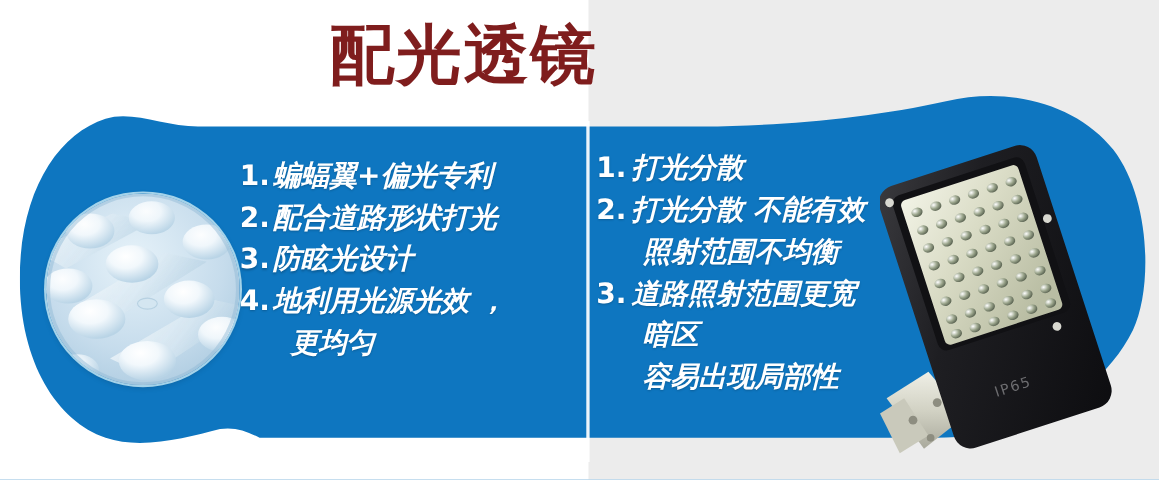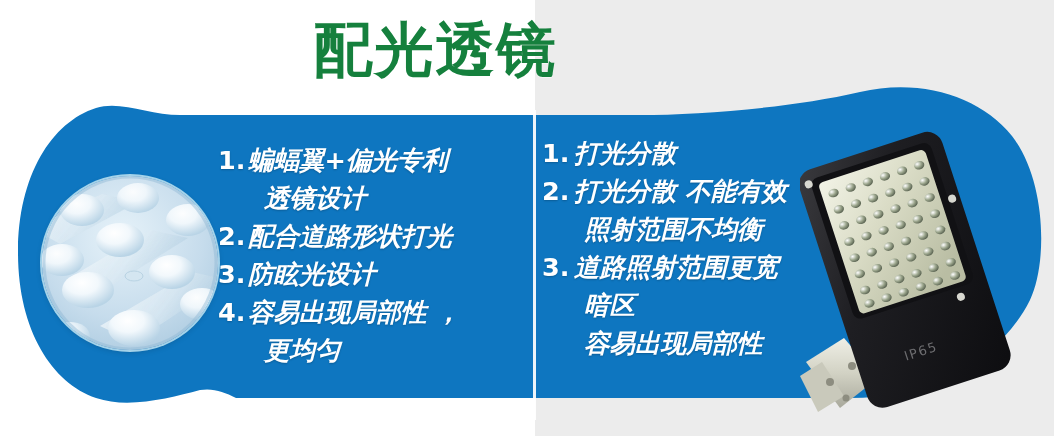--- a/index.html
+++ b/index.html
@@ -11,24 +11,23 @@
   #stage{position:relative;width:1054px;height:436px;overflow:hidden;background:#ffffff;}
 
   
   .bg-left{position:absolute;left:0;top:0;width:535px;height:436px;background:#ffffff;}
   .bg-right{position:absolute;left:535px;top:0;width:519px;height:436px;background:#ececec;}
 
   
   .title{
     position:absolute;left:0;top:14px;width:843px;text-align:center;
     font-size:59px;line-height:72px;font-weight:bold;letter-spacing:2px;
-    color:#15803d;
+    color:#7f1d1d;
     text-shadow:0 1px 0 rgba(255,255,255,.5);
     white-space:nowrap;
-    padding-left:14px;
   }
 
   
   .banner-svg{position:absolute;left:0;top:0;width:1054px;height:436px;}
 
   
   .divider{
     position:absolute;left:533px;top:110px;width:3px;height:310px;
     background:#ffffff;opacity:.92;
   }
@@ -250,42 +249,41 @@
   </div>
 
   <div class="title">配光透镜</div>
 
   <div class="col col-left">
 
     <div class="li">
       <span class="num">1.</span>
       <span class="body">
         <span>蝙蝠翼+偏光专利</span>
-        <span class="cont">透镜设计</span>
       </span>
     </div>
 
     <div class="li">
       <span class="num">2.</span>
       <span class="body">
         <span>配合道路形状打光</span>
       </span>
     </div>
 
     <div class="li">
       <span class="num">3.</span>
       <span class="body">
         <span>防眩光设计</span>
       </span>
     </div>
 
     <div class="li">
       <span class="num">4.</span>
       <span class="body">
-        <span>容易出现局部性 ，</span>
+        <span>地利用光源光效 ，</span>
         <span class="cont">更均匀</span>
       </span>
     </div>
 
   </div>
 
   <div class="col col-right">
 
     <div class="li">
       <span class="num">1.</span>

